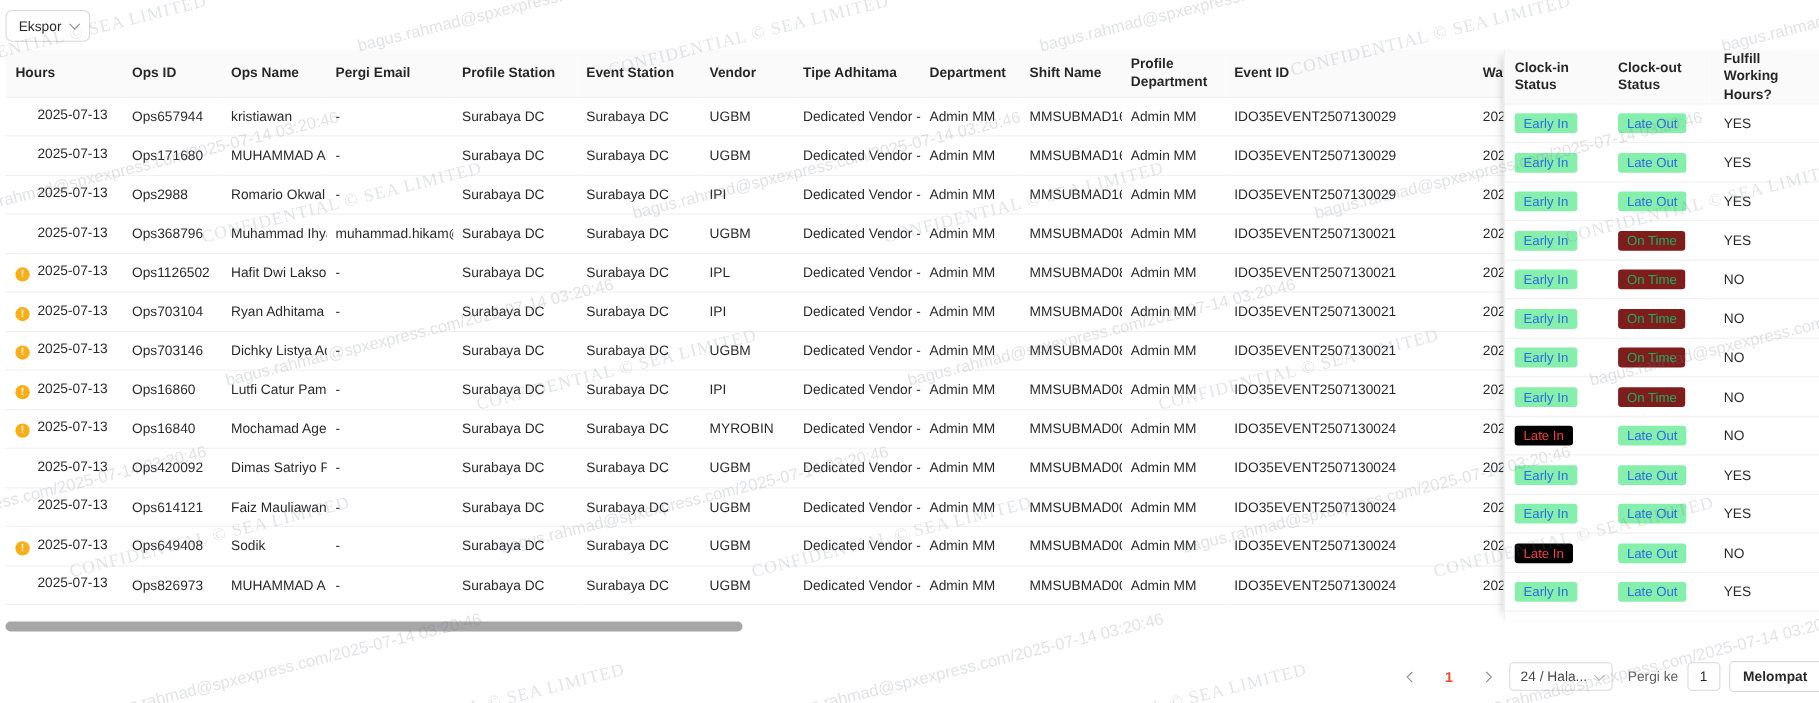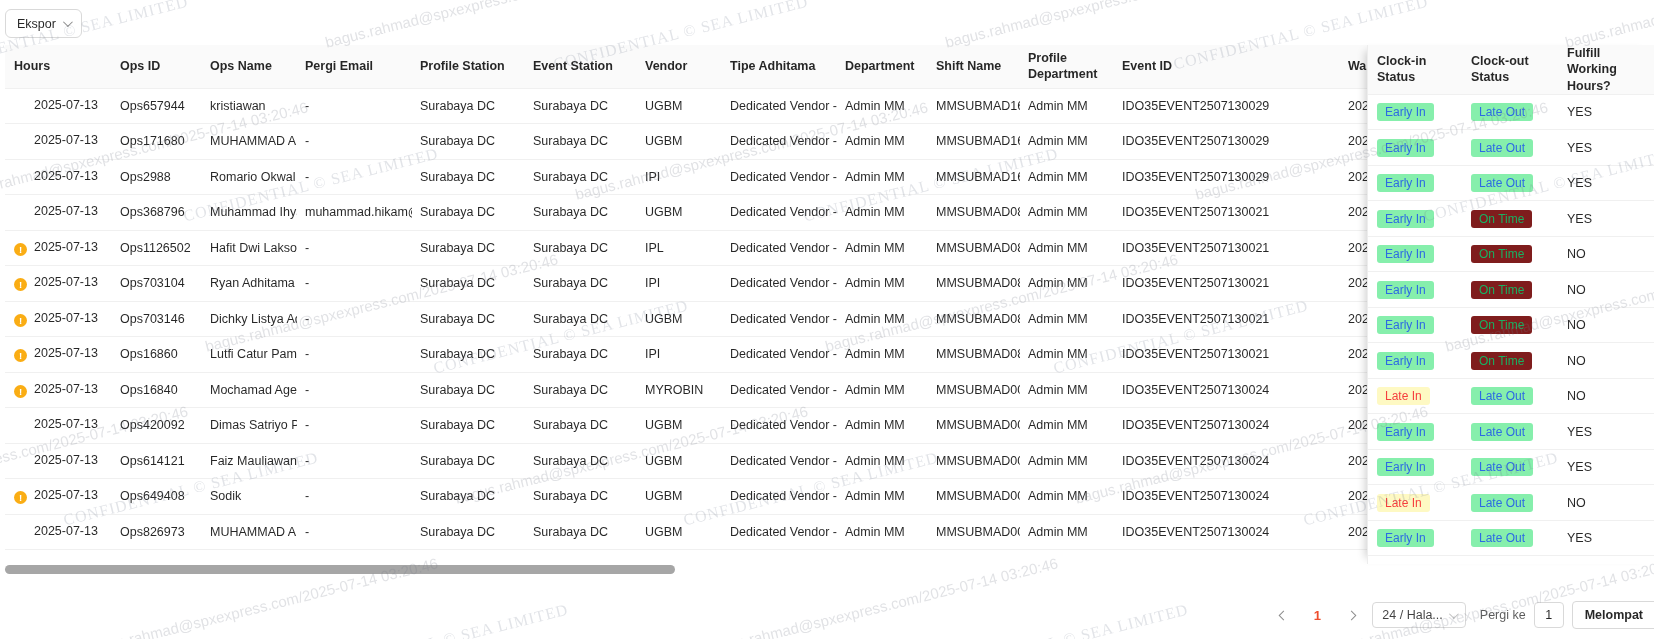--- a/index.html
+++ b/index.html
@@ -42,21 +42,21 @@
 
   
   #fixed-panel { position:absolute; right:0; top:0; width:287px; height:519px; background:#fff;
     border-left:1px solid #ededed; box-shadow:-8px 0 8px -6px rgba(0,0,0,.18); }
   #fixed-table { width:287px; }
   #fixed-table th:last-child, #fixed-table td:last-child { padding-left:13px; }
 
   .badge { display:inline-block; font-size:12px; padding:2px 8px; border-radius:3px; }
   .badge.blue  { color:#2d6ae3; background:#86efac; }
   .badge.green { color:#19b061; background:#7f1d1d; }
-  .badge.red   { color:#f53f3f; background:#fef9c3; }
+  .badge.red   { color:#f53f3f; background:#000000; }
 
   
   #h-scrollbar { position:absolute; left:0; top:520px; width:1362px; height:9px; }
   #h-thumb { position:absolute; left:0; top:0; width:670px; height:9px; border-radius:5px;
     background:#a6a6a6; }
 
   
   #pagination { position:absolute; right:-2px; top:600px; height:30px; display:flex;
     align-items:center; gap:8px; }
   .pg-arrow { width:26px; height:26px; display:flex; align-items:center; justify-content:center;

